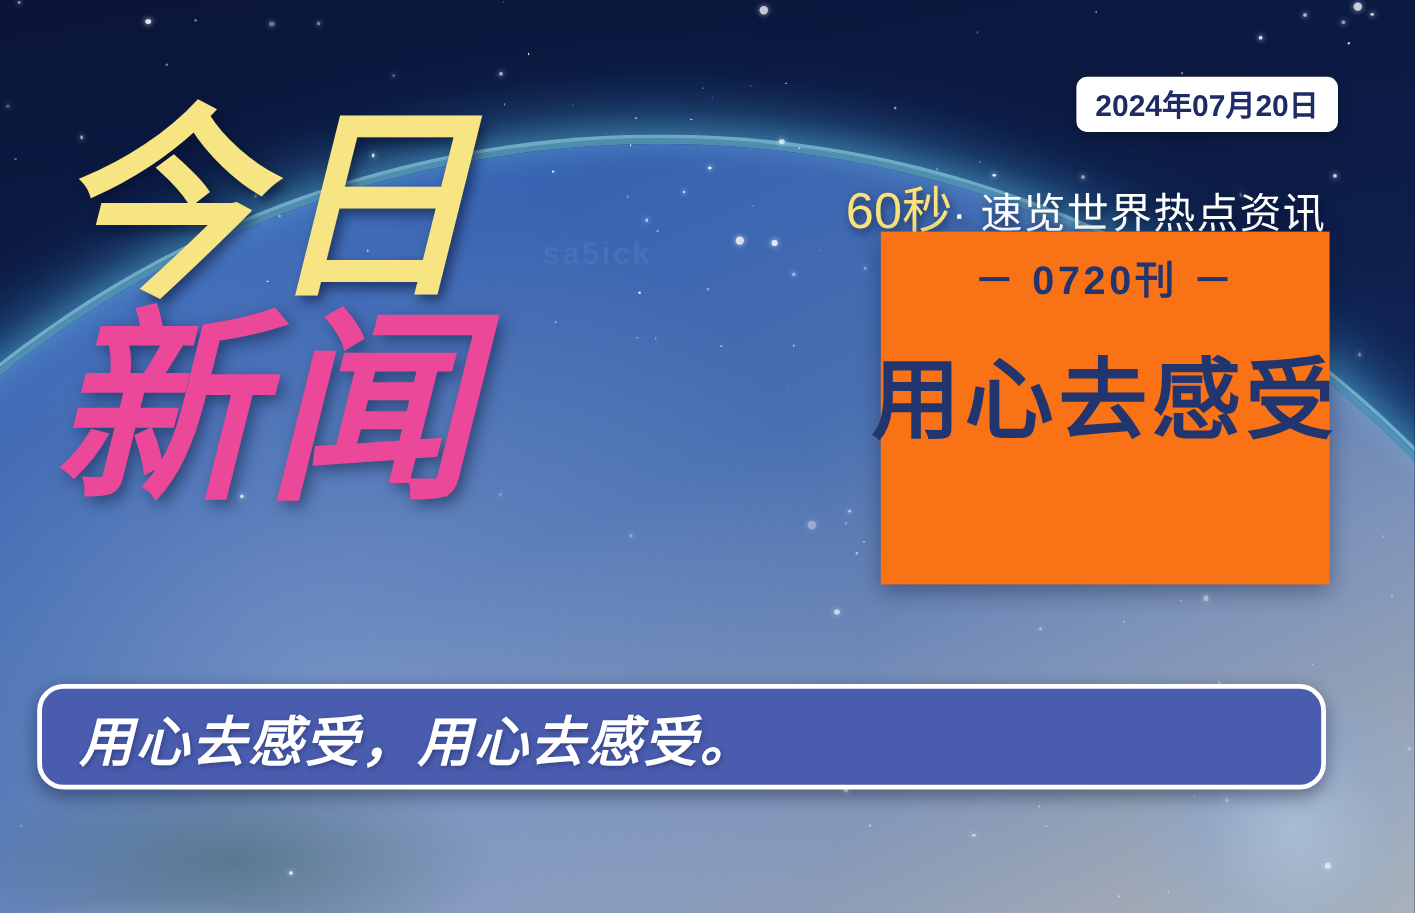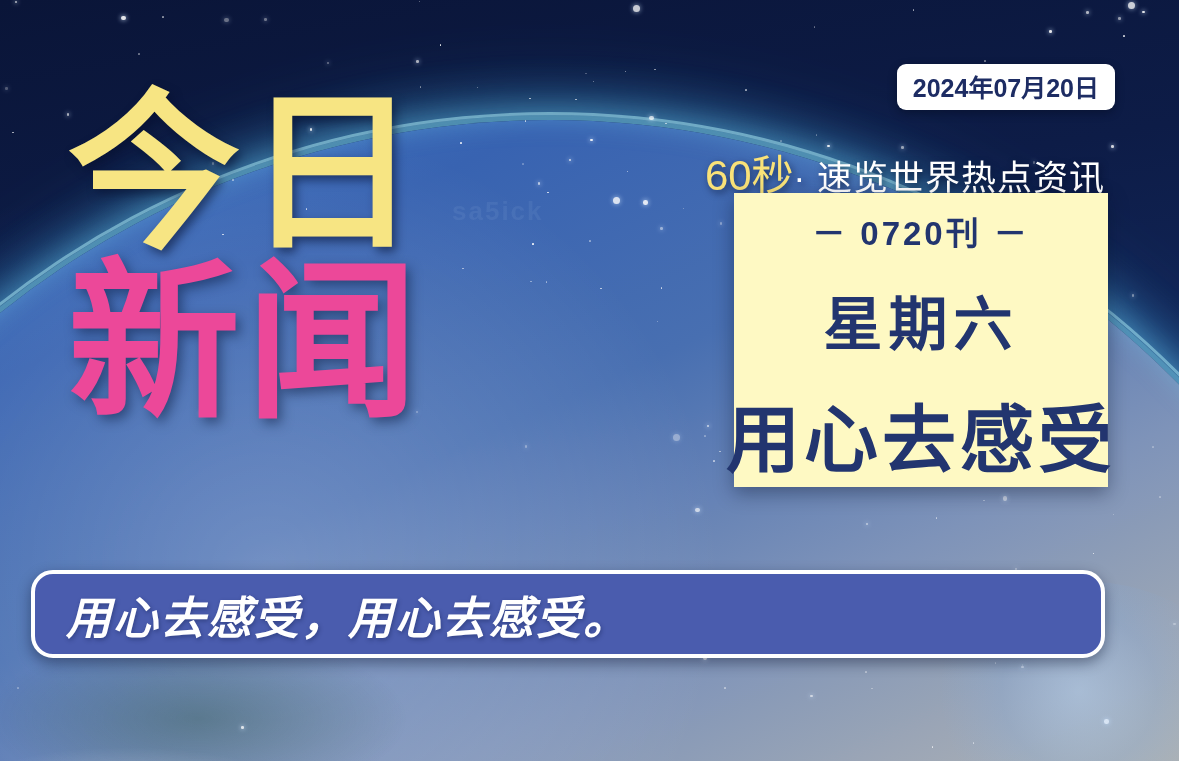--- a/index.html
+++ b/index.html
@@ -139,23 +139,24 @@
     font-weight: 700;
     letter-spacing: 2px;
     color: rgba(180,205,245,0.085);
     pointer-events: none;
     user-select: none;
   }
 
   
   .title-block {
     position: absolute;
-    left: 68px;
+    left: 44px;
     top: 92px;
     line-height: 0.95;
+    font-style: italic;
   }
   .title-line {
     font-family: "Liberation Sans", "DejaVu Sans", sans-serif;
     font-weight: 700;
     font-size: 172px;
     letter-spacing: 6px;
     white-space: nowrap;
     margin: 0;
   }
   .title-jinri {
@@ -205,21 +206,21 @@
     letter-spacing: 1px;
   }
 
   
   .info-card {
     position: absolute;
     left: 734px;
     top: 193px;
     width: 374px;
     height: 294px;
-    background: #fef9c3;
+    background: #f97316;
     box-shadow: 0 6px 18px rgba(4,12,38,0.38);
     display: flex;
     flex-direction: column;
     align-items: center;
     justify-content: flex-start;
     padding-top: 14px;
   }
   .issue {
     color: #22356f;
     font-size: 33px;
@@ -447,21 +448,20 @@
     <span class="sec">60秒</span><span class="rest">· 速览世界热点资讯</span>
   </div>
 
   <div class="title-block">
     <div class="title-line title-jinri">今日</div>
     <div class="title-line title-xinwen">新闻</div>
   </div>
 
   <div class="info-card">
     <div class="issue">－ 0720刊 －</div>
-    <div class="weekday">星期六</div>
     <div class="lunar">用心去感受</div>
   </div>
 
   <div class="motto">
     <div class="motto-text">用心去感受，用心去感受。</div>
   </div>
 
 </div>
 
 </body></html>

